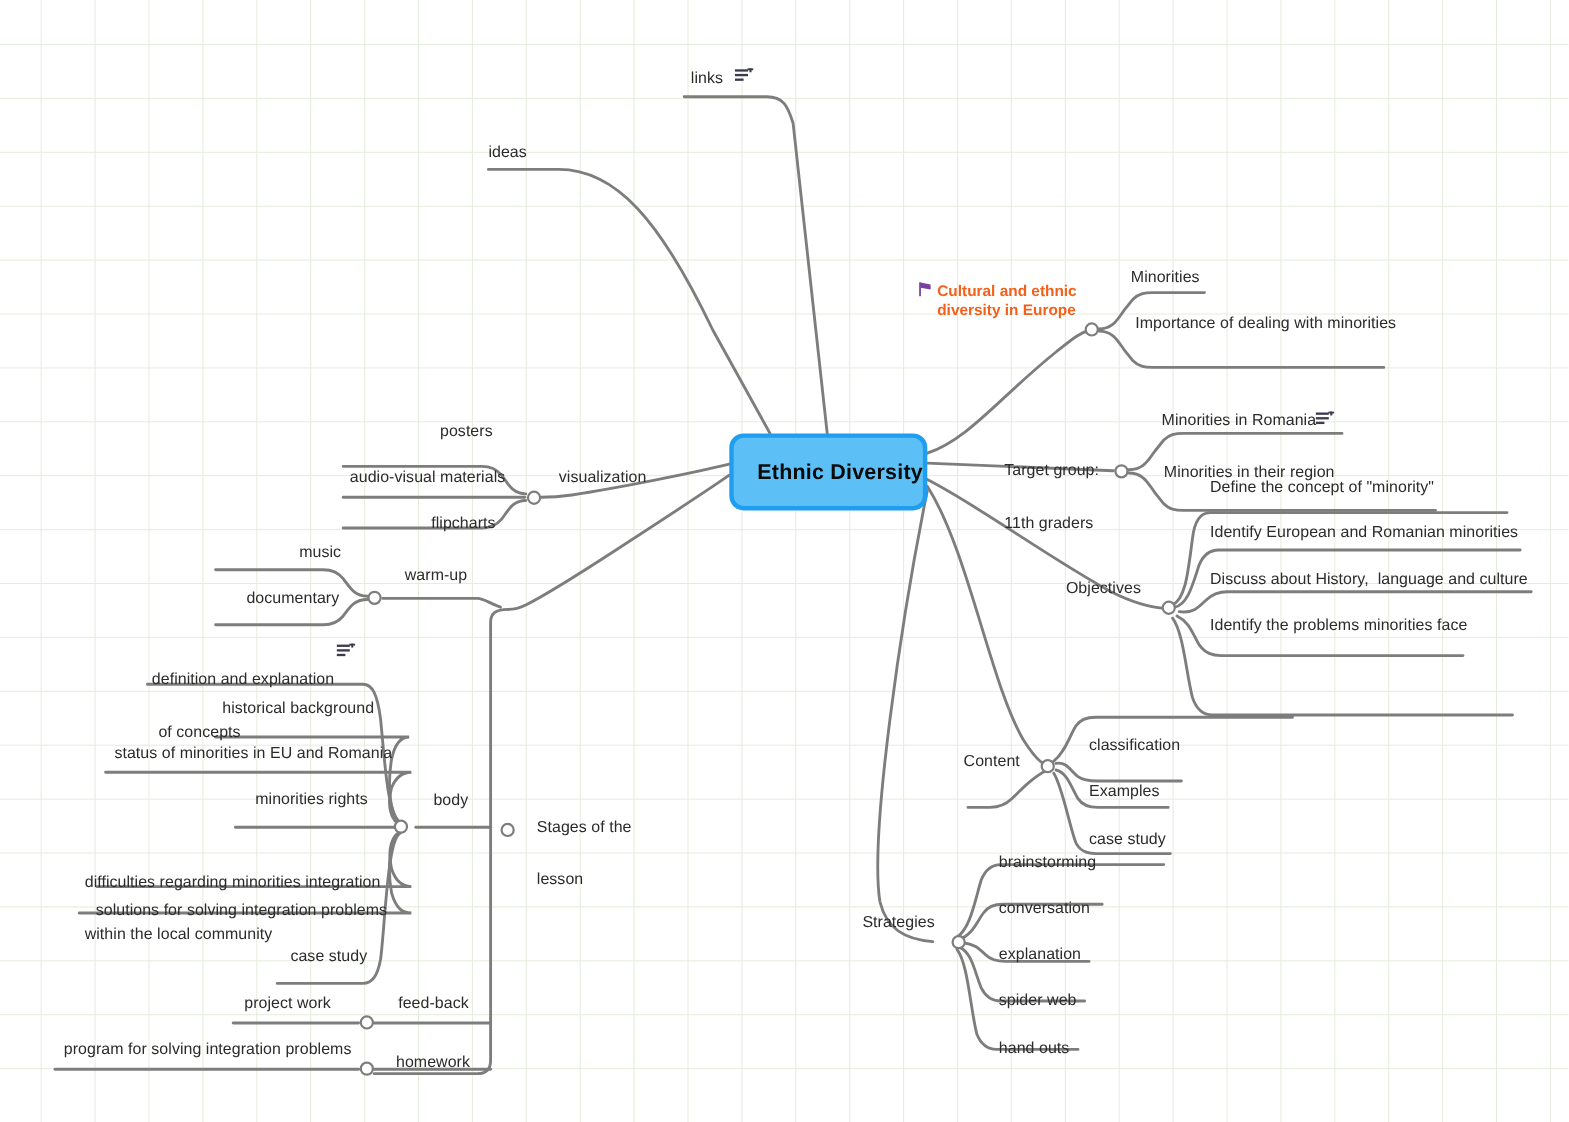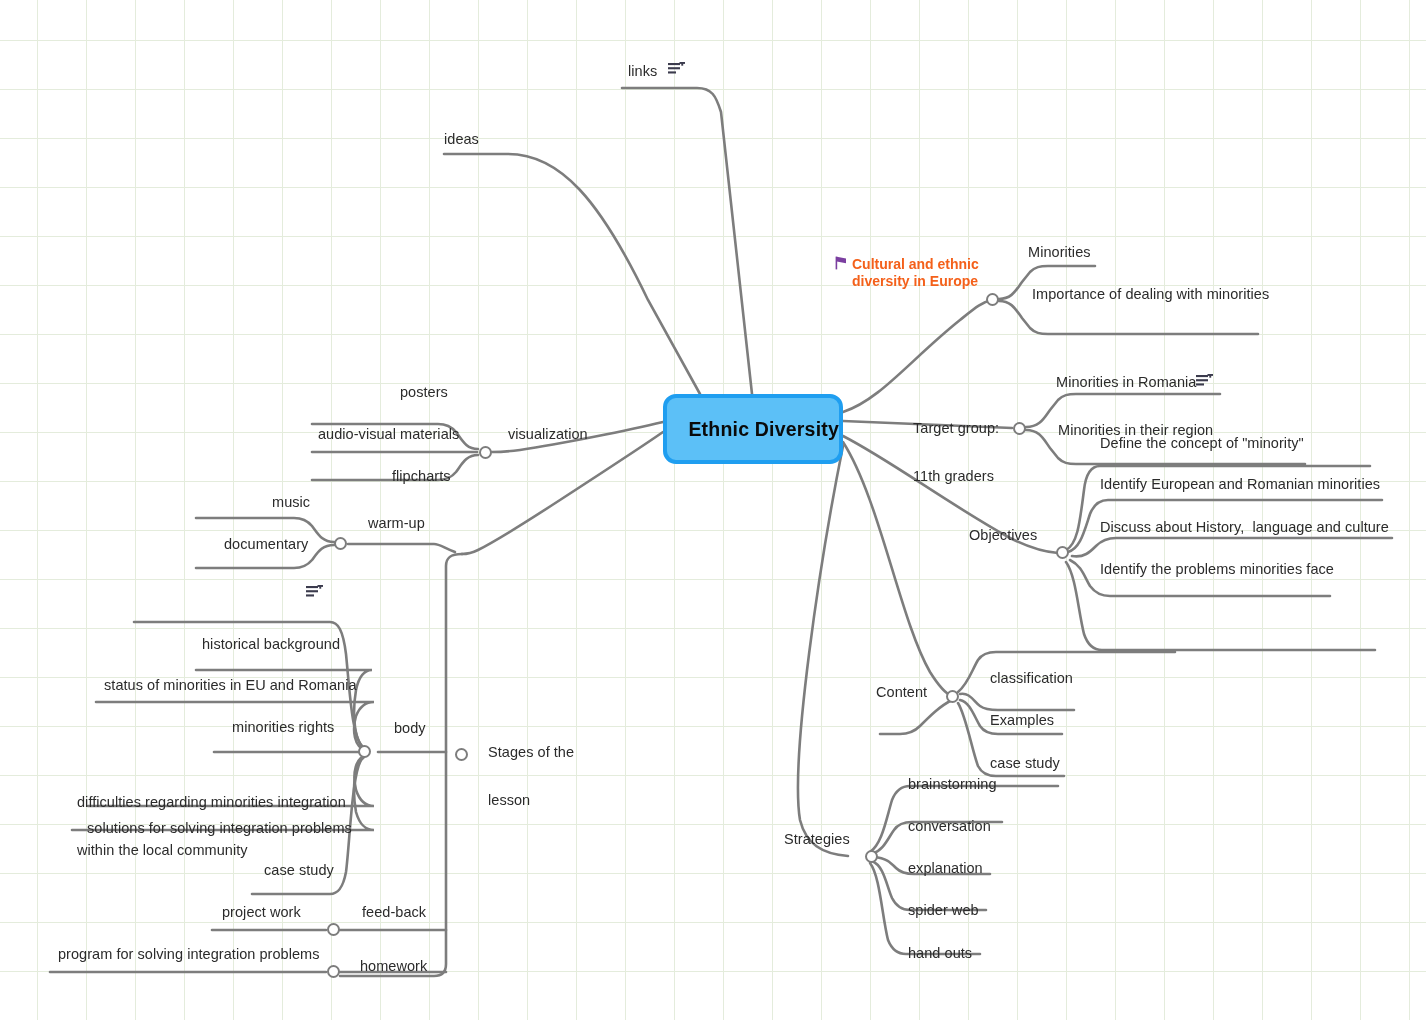--- a/index.html
+++ b/index.html
@@ -215,20 +215,24 @@
   <div style="position:absolute; left:488px; top:712px;" class="node-label">
     <div>Stages of the</div>
     <div>lesson</div>
   </div>
 
   <div class="node-label" style="left:368px; top:515px;">warm-up</div>
   <div class="node-label" style="left:272px; top:494px;">music</div>
   <div class="node-label" style="left:224px; top:536px;">documentary</div>
 
   <div class="node-label" style="left:394px; top:720px;">body</div>
+  <div style="position:absolute; left:138px; top:578px;" class="node-label">
+    <div>definition and explanation</div>
+    <div style="padding-left:6px;">of concepts</div>
+  </div>
   <svg class="note-icon" style="left:306px; top:585px;" viewBox="0 0 17 15">
     <rect x="0" y="1" width="12" height="2.1" fill="#3b3b4d"></rect>
     <rect x="0" y="5.2" width="12" height="2.1" fill="#3b3b4d"></rect>
     <rect x="0" y="9.4" width="8" height="2.1" fill="#3b3b4d"></rect>
     <rect x="11.5" y="0" width="5.5" height="1.9" fill="#3b3b4d"></rect>
     <rect x="13.3" y="-1.8" width="1.9" height="5.5" fill="#3b3b4d"></rect>
   </svg>
   <div class="node-label" style="left:202px; top:636px;">historical background</div>
   <div class="node-label" style="left:104px; top:677px;">status of minorities in EU and Romania</div>
   <div class="node-label" style="left:232px; top:719px;">minorities rights</div>

